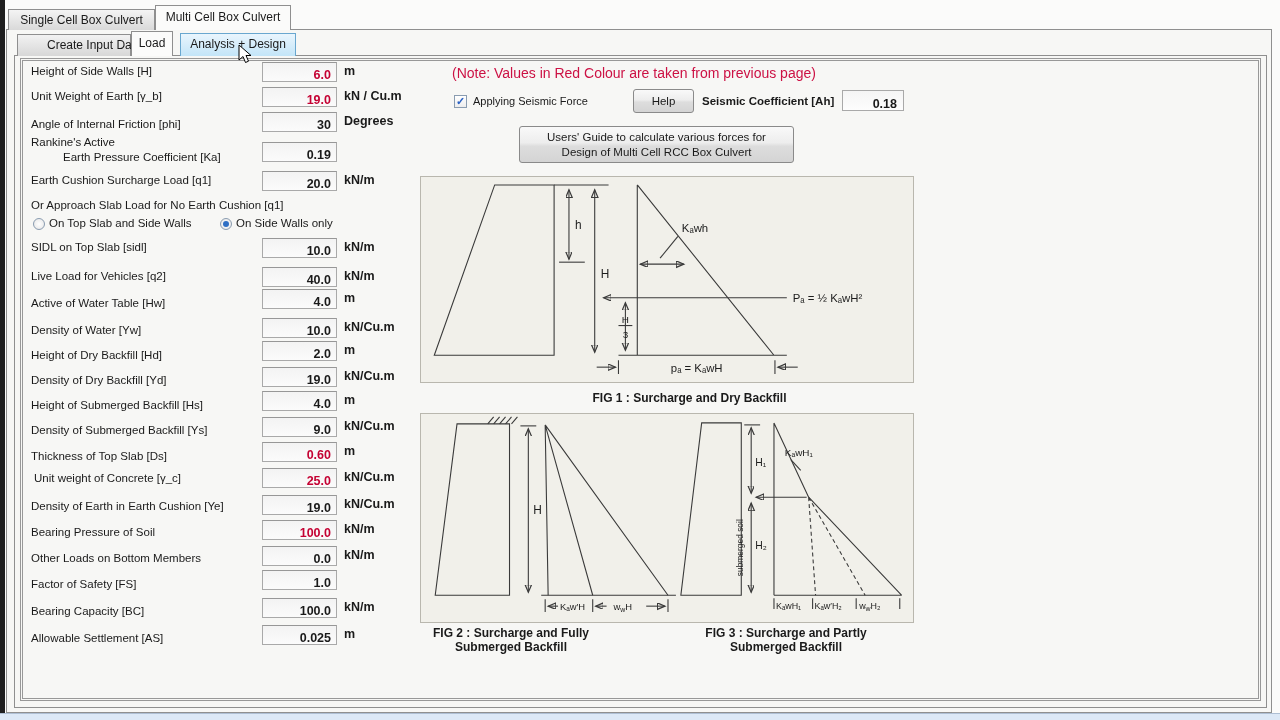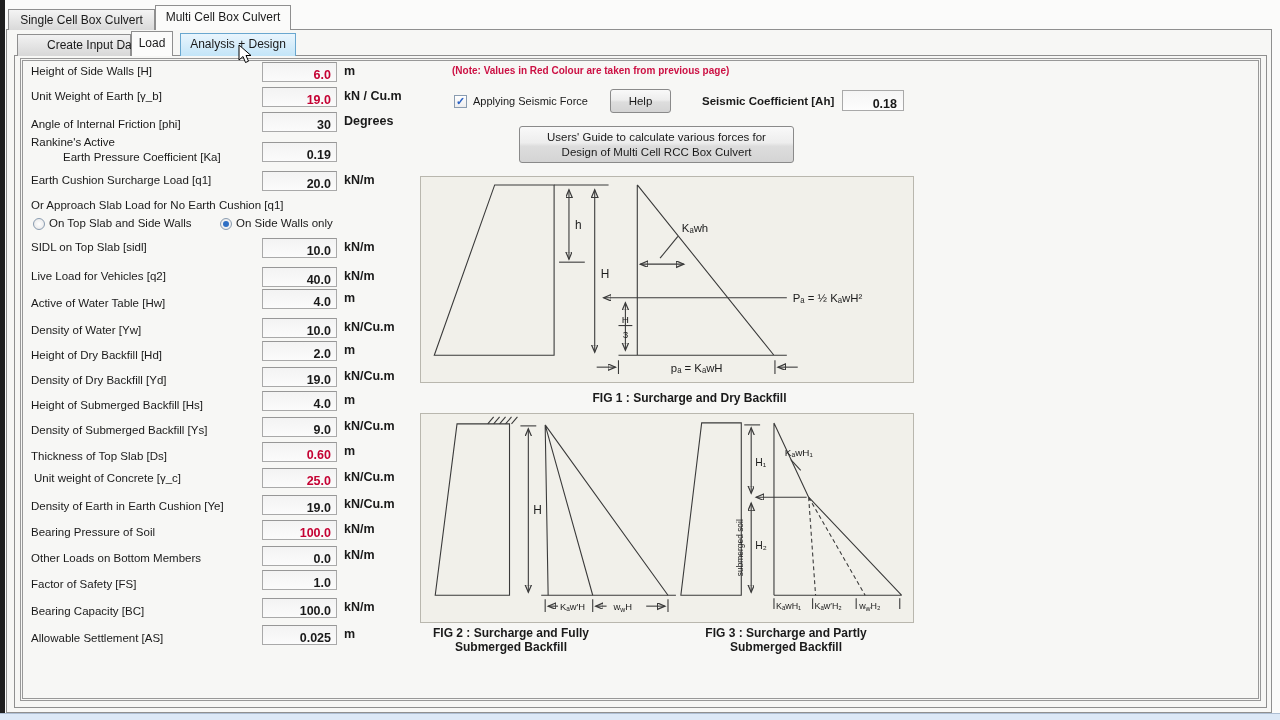--- a/index.html
+++ b/index.html
@@ -31,29 +31,29 @@
         text-align:right;padding:2px 5px 0 0;}
   .fv{font-weight:bold;font-size:12.5px;color:#1a1a1a;}
   .fv[data-red="true"]{color:#c40233;}
   .funit{position:absolute;left:344px;top:2px;font-weight:bold;font-size:12.5px;white-space:nowrap;}
   .app-label{position:absolute;left:31px;top:199px;font-size:11.5px;z-index:6;white-space:nowrap;}
   .radio{position:absolute;width:12px;height:12px;border-radius:50%;border:1px solid #8a9cb0;
          background:radial-gradient(#ffffff,#e4e4e4);z-index:6;box-sizing:border-box;}
   .radio.selected::after{content:"";position:absolute;left:2px;top:2px;width:6px;height:6px;border-radius:50%;background:#2f6fc4;}
   .rlabel{position:absolute;font-size:11.5px;z-index:6;white-space:nowrap;text-align:center;}
   
-  .note{position:absolute;left:452px;top:65px;font-size:10px;color:#cc1144;z-index:6;white-space:nowrap;font-weight:bold;}
+  .note{position:absolute;left:452px;top:65px;font-size:14px;color:#cc1144;z-index:6;white-space:nowrap;}
   .checkbox{position:absolute;left:454px;top:95px;width:13px;height:13px;box-sizing:border-box;border:1px solid #8a9cb0;
             background:linear-gradient(#ffffff,#ededed);z-index:6;font-size:11px;font-weight:bold;color:#2b62c4;
             line-height:11px;text-align:center;}
   .cbx-label{position:absolute;left:473px;top:95px;font-size:11px;z-index:6;white-space:nowrap;}
   .btn{position:absolute;box-sizing:border-box;border:1px solid #8a8a8a;border-radius:3px;z-index:6;
        background:linear-gradient(#f9f9f9 0%,#ededed 45%,#dddddd 55%,#d4d4d4 100%);
        font-size:11.5px;text-align:center;color:#1a1a1a;}
-  .btn-help{left:610px;top:89px;width:61px;height:24px;line-height:22px;}
+  .btn-help{left:633px;top:89px;width:61px;height:24px;line-height:22px;}
   .btn-guide{left:519px;top:126px;width:275px;height:37px;line-height:15px;padding-top:3px;}
   .coeff-label{position:absolute;left:702px;top:95px;font-size:11.5px;z-index:6;white-space:nowrap;font-weight:bold;}
   .coeff-box{position:absolute;left:842px;top:90px;width:62px;height:21px;box-sizing:border-box;z-index:6;
              border:1px solid #a9a9a9;background:linear-gradient(#f5f5f5,#fdfdfd);
              text-align:right;padding:3px 6px 0 0;}
   
   .fig{position:absolute;background:#f1f0ea;border:1px solid #b9b7ae;box-sizing:border-box;z-index:6;}
   .fig1{left:420px;top:176px;width:494px;height:207px;}
   .fig23{left:420px;top:413px;width:494px;height:210px;}
   .caption{position:absolute;font-size:12px;font-weight:bold;z-index:6;text-align:center;line-height:14px;white-space:nowrap;}

